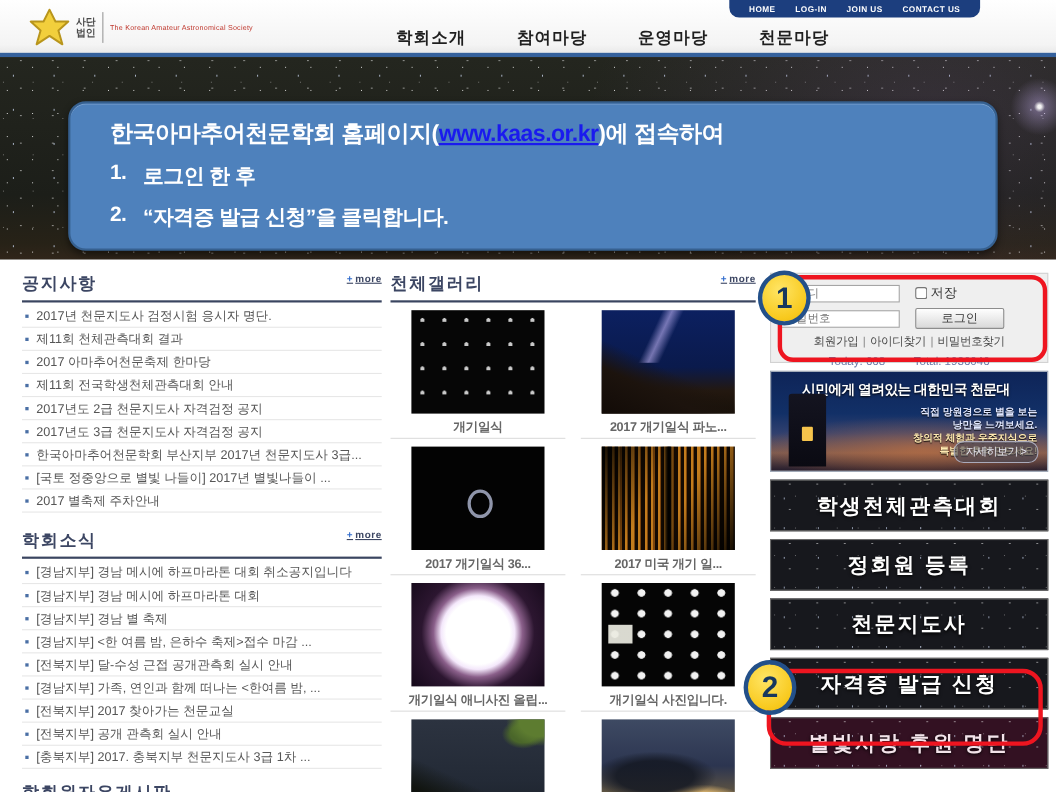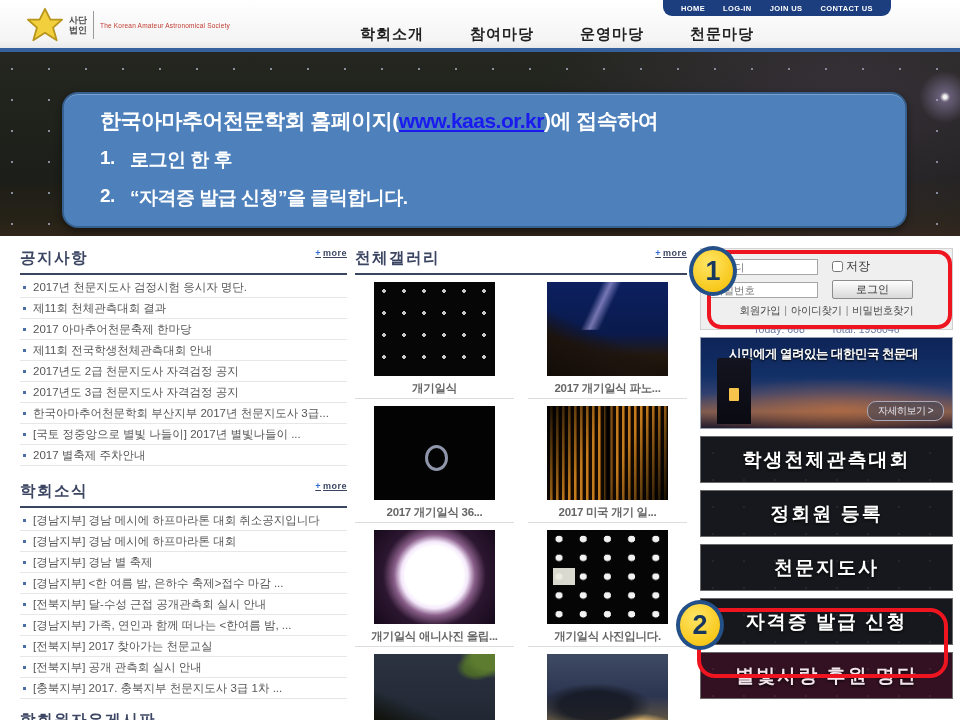--- a/index.html
+++ b/index.html
@@ -420,20 +420,26 @@
         <a>회원가입</a><span class="sep">|</span><a>아이디찾기</a><span class="sep">|</span><a>비밀번호찾기</a>
       </div>
       <div class="login-stats">
         <span>Today: 668</span>
         <span>Total: 1936046</span>
       </div>
     </div>
 
     <div class="banner">
       <div class="bn-title">시민에게 열려있는 대한민국 천문대</div>
+      <div class="bn-lines">
+        <div>직접 망원경으로 별을 보는</div>
+        <div>낭만을 느껴보세요.</div>
+        <div>창의적 체험과 우주지식으로</div>
+        <div>특별한 추억 만드세요!</div>
+      </div>
       <div class="obs-tower">
         <div class="obs-window"></div>
       </div>
       <a class="bn-btn">자세히보기 &gt;</a>
     </div>
 
     <a class="side-btn stars-dark">학생천체관측대회</a>
     <a class="side-btn stars-dark">정회원 등록</a>
     <a class="side-btn stars-dark">천문지도사</a>
     <a class="side-btn stars-dark">자격증 발급 신청</a>

